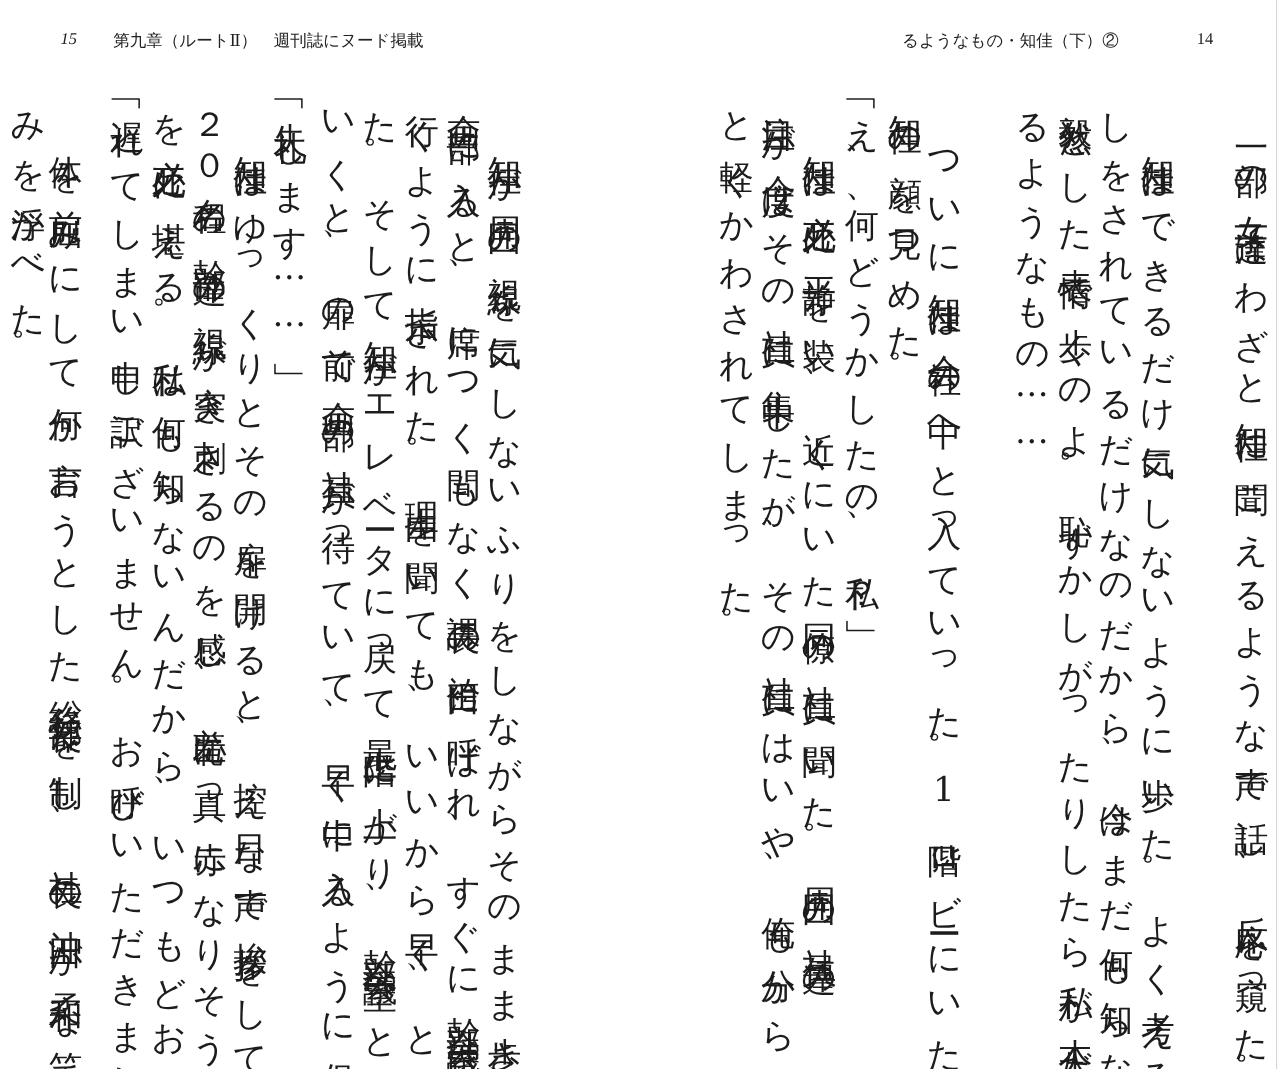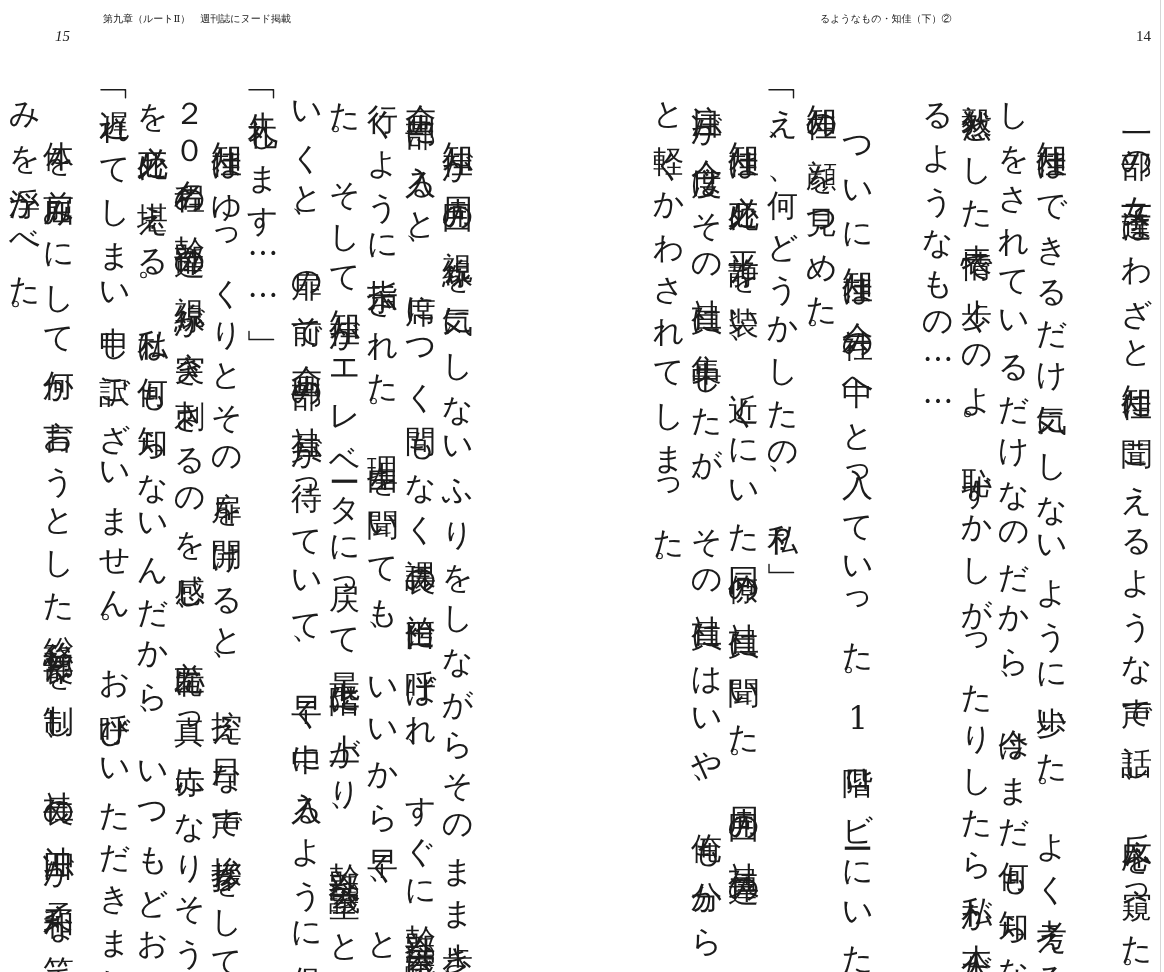--- a/index.html
+++ b/index.html
@@ -1,38 +1,38 @@
 <!DOCTYPE html>
 <html><head>
 <meta charset="utf-8">
 <style>
   html, body { margin:0; padding:0; }
   body {
     width:1164px; height:972px; background:#ffffff; position:relative; overflow:hidden;
     font-family:"DejaVu Serif", "Liberation Serif", serif; color:#1a1a1a;
   }
-  .header { position:absolute; top:12px; font-size:10px; font-family:"DejaVu Serif","Liberation Serif",serif; color:#222; white-space:nowrap; }
+  .header { position:absolute; top:28px; font-size:15px; font-family:"DejaVu Serif","Liberation Serif",serif; color:#222; white-space:nowrap; }
   .hdr-num { position:absolute; top:28px; font-size:15px; font-family:"Liberation Serif","DejaVu Serif",serif; color:#222; }
   .edge-line { position:absolute; right:3px; top:0; width:1px; height:972px; background:#d6d6d6; }
   .col {
     position:absolute; top:80px; width:36px; height:890px;
     writing-mode:vertical-rl; text-orientation:upright;
     font-size:31px; line-height:36px; letter-spacing:6.6px;
     white-space:nowrap; color:#1c1c1c;
   }
   .col.indent { padding-top:37px; }
 </style>
 </head>
 <body>
 
 <div class="hdr-num" style="left:55px;font-style:italic;">15</div>
 <div class="header" style="left:103px;">第九章（ルートⅡ）　週刊誌にヌード掲載</div>
 
 <div class="header" style="left:820px;">るようなもの・知佳（下）②</div>
-<div class="hdr-num" style="left:1136px;">14</div>
+<div class="hdr-num" style="left:1088px;">14</div>
 
 <div class="edge-line"></div>
 
 <div id="body-text">
   <div class="col indent" style="left: 1119px;">一部の女子達はわざと知佳に聞こえるような声で話し、反応を窺った。</div>
   <div class="col indent" style="left: 1034px;">知佳はできるだけ気にしないように歩いた。よく考えると、知佳はなりすま</div>
   <div class="col" style="left: 996px;">しをされているだけなのだから、今はまだ何も知らないのだ。いつもどおり、</div>
   <div class="col" style="left: 959px;">毅然とした表情で歩くのよ。恥ずかしがったりしたら私が本人だと告白してい</div>
   <div class="col" style="left: 920px;">るようなもの……</div>
   <div class="col indent" style="left: 840px;">ついに知佳は会社の中へと入っていった。1階ロビーにいた社員達が一斉に</div>

